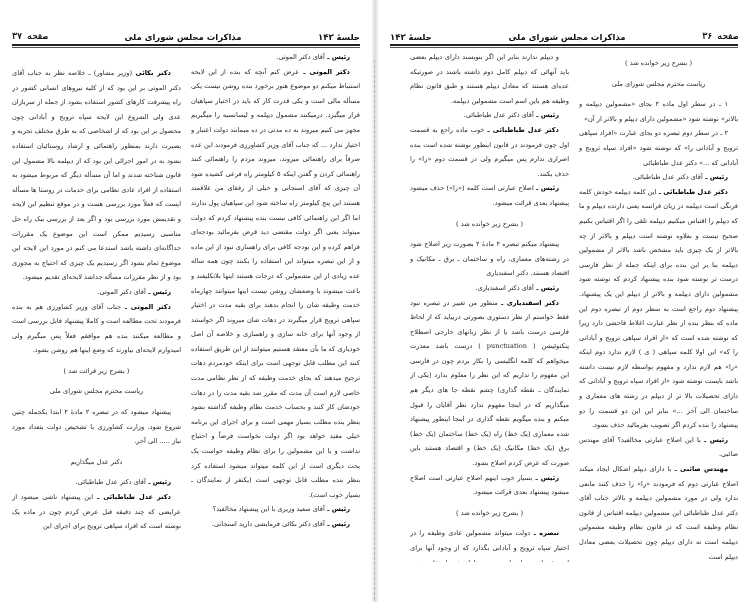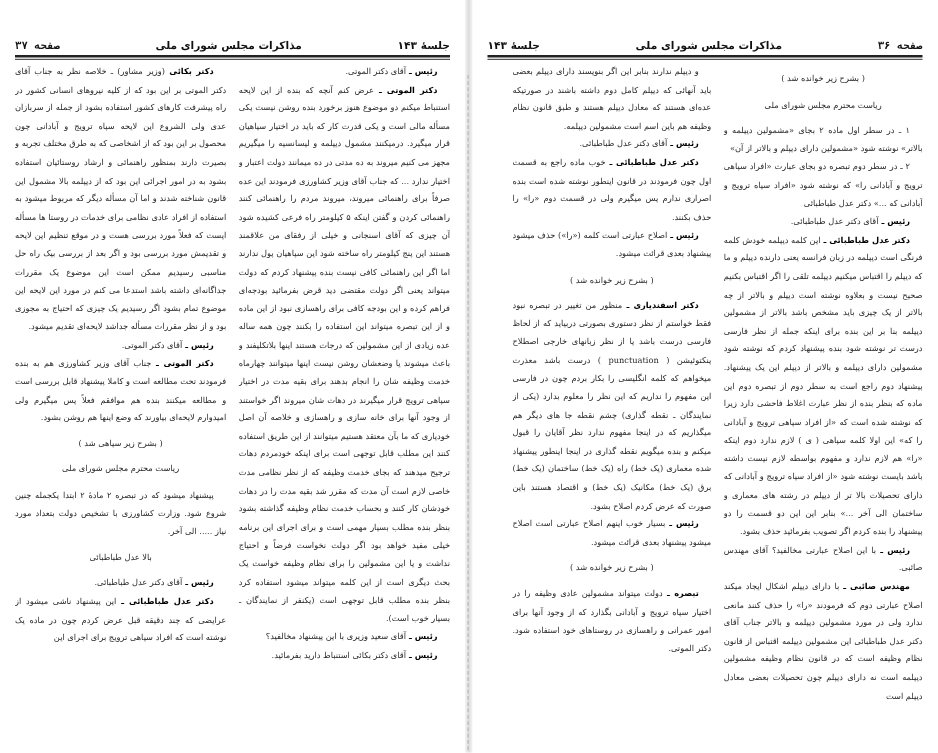--- a/index.html
+++ b/index.html
@@ -57,30 +57,30 @@
       <span>جلسهٔ ۱۴۳</span>
       <span>مذاکرات مجلس شورای ملی</span>
       <span class="pn">صفحه ۳۷</span>
     </div>
     <div class="header-rule"></div>
     <div class="cols">
       <div class="col" id="lp-right" style="overflow: hidden;">
           <p><span class="speaker">رئیس ـ </span><span>آقای دکتر الموتی.</span></p>
           <p><span class="speaker">دکتر الموتی ـ </span><span>عرض کنم آنچه که بنده از این لایحه استنباط میکنم دو موضوع هنوز برخورد بنده روشن نیست یکی مسأله مالی است و یکی قدرت کار که باید در اختیار سپاهیان قرار میگیرد. درمیکنند مشمول دیپلمه و لیسانسیه را میگیریم مجهز می کنیم میروند به ده مدتی در ده میمانند دولت اعتبار و اختیار ندارد ... که جناب آقای وزیر کشاورزی فرمودند این عده صرفاً برای راهنمائی میروند، میروند مردم را راهنمائی کنند راهنمائی کردن و گفتن اینکه ۵ کیلومتر راه فرعی کشیده شود آن چیزی که آقای اسنجانی و خیلی از رفقای من علاقمند هستند این پنج کیلومتر راه ساخته شود این سپاهیان پول ندارند اما اگر این راهنمائی کافی نیست بنده پیشنهاد کردم که دولت میتواند یعنی اگر دولت مقتضی دید قرض بفرمائید بودجه‌ای فراهم کرده و این بودجه کافی برای راهسازی نبود از این ماده و از این تبصره میتواند این استفاده را بکنند چون همه ساله عده زیادی از این مشمولین که درجات هستند اینها بلاتکلیفند و باعث میشوند یا وضعشان روشن نیست اینها میتوانند چهارماه خدمت وظیفه شان را انجام بدهند برای بقیه مدت در اختیار سپاهی ترویج قرار میگیرند در دهات شان میروند اگر خواستند از وجود آنها برای خانه سازی و راهسازی و خلاصه آن اصل خودیاری که ما بآن معتقد هستیم میتوانند از این طریق استفاده کنند این مطلب قابل توجهی است برای اینکه خودمردم دهات ترجیح میدهند که بجای خدمت وظیفه که از نظر نظامی مدت خاصی لازم است آن مدت که مقرر شد بقیه مدت را در دهات خودشان کار کنند و بحساب خدمت نظام وظیفه گذاشته بشود بنظر بنده مطلب بسیار مهمی است و برای اجرای این برنامه خیلی مفید خواهد بود اگر دولت نخواست فرضاً و احتیاج نداشت و یا این مشمولین را برای نظام وظیفه خواست یک بحث دیگری است از این کلمه میتواند میشود استفاده کرد بنظر بنده مطلب قابل توجهی است (یکنفر از نمایندگان ـ بسیار خوب است).</span></p>
           <p><span class="speaker">رئیس ـ </span><span>آقای سعید وزیری با این پیشنهاد مخالفید؟</span></p>
-          <p><span class="speaker">رئیس ـ </span><span>آقای دکتر بکائی استنباط دارید بفرمائید.</span></p>
+          <p><span class="speaker">رئیس ـ </span><span>آقای دکتر بکائی فرمایشی دارید اسنجانی.</span></p>
         </div>
-      <div class="col" id="lp-left" style="overflow: hidden;">
+      <div class="col" id="lp-left" style="overflow: hidden; margin-top: 16px;">
           <p><span class="speaker">دکتر بکائی </span><span>(وزیر مشاور) ـ خلاصه نظر به جناب آقای دکتر الموتی بر این بود که از کلیه نیروهای انسانی کشور در راه پیشرفت کارهای کشور استفاده بشود از جمله از سربازان عدی ولی الشروع این لایحه سپاه ترویج و آبادانی چون محصول بر این بود که از اشخاصی که به طرق مختلف تجربه و بصیرت دارند بمنظور راهنمائی و ارشاد روستائیان استفاده بشود به در امور اجرائی این بود که از دیپلمه بالا مشمول این قانون شناخته شدند و اما آن مسأله دیگر که مربوط میشود به استفاده از افراد عادی نظامی برای خدمات در روستا ها مسأله ایست که فعلاً مورد بررسی هست و در موقع تنظیم این لایحه و تقدیمش مورد بررسی بود و اگر بعد از بررسی بیک راه حل مناسبی رسیدیم ممکن است این موضوع یک مقررات جداگانه‌ای داشته باشد استدعا می کنم در مورد این لایحه این موضوع تمام بشود اگر رسیدیم یک چیزی که احتیاج به مجوزی بود و از نظر مقررات مسأله جداشد لایحه‌ای تقدیم میشود.</span></p>
           <p><span class="speaker">رئیس ـ </span><span>آقای دکتر الموتی.</span></p>
           <p><span class="speaker">دکتر الموتی ـ </span><span>جناب آقای وزیر کشاورزی هم به بنده فرمودند تحت مطالعه است و کاملا پیشنهاد قابل بررسی است و مطالعه میکنند بنده هم موافقم فعلاً پس میگیرم ولی امیدوارم لایحه‌ای بیاورند که وضع اینها هم روشن بشود.</span></p>
-          <p class="center">( بشرح زیر سپاهی شد )</p>
+          <p class="center">( بشرح زیر قرائت شد )</p>
           <p class="center">ریاست محترم مجلس شورای ملی</p>
           <p><span>پیشنهاد میشود که در تبصره ۲ مادهٔ ۲ ابتدا یکجمله چنین شروع شود. وزارت کشاورزی با تشخیص دولت بتعداد مورد نیاز ..... الی آخر.</span></p>
-          <p class="center">بالا عدل طباطبائی</p>
+          <p class="center">دکتر عدل میگذاریم</p>
           <p><span class="speaker">رئیس ـ </span><span>آقای دکتر عدل طباطبائی.</span></p>
           <p><span class="speaker">دکتر عدل طباطبائی ـ </span><span>این پیشنهاد ناشی میشود از عرایضی که چند دقیقه قبل عرض کردم چون در ماده یک نوشته است که افراد سپاهی ترویج برای اجرای این</span></p>
         </div>
     </div>
   </div>
 
   <div class="gutter"></div>
   <div class="gutter-dash"></div>
 
   <div class="page right">
@@ -100,20 +100,22 @@
           <p><span class="speaker">دکتر عدل طباطبائی ـ </span><span>این کلمه دیپلمه خودش کلمه فرنگی است دیپلمه در زبان فرانسه یعنی دارنده دیپلم و ما که دیپلم را اقتباس میکنیم دیپلمه تلقی را اگر اقتباس بکنیم صحیح نیست و بعلاوه نوشته است دیپلم و بالاتر از چه بالاتر از یک چیزی باید مشخص باشد بالاتر از مشمولین دیپلمه بنا بر این بنده برای اینکه جمله از نظر فارسی درست تر نوشته شود بنده پیشنهاد کردم که نوشته شود مشمولین دارای دیپلمه و بالاتر از دیپلم این یک پیشنهاد. پیشنهاد دوم راجع است به سطر دوم از تبصره دوم این ماده که بنظر بنده از نظر عبارت اغلاط فاحشی دارد زیرا که نوشته شده است که «از افراد سپاهی ترویج و آبادانی را که» این اولا کلمه سپاهی ( ی ) لازم ندارد دوم اینکه «را» هم لازم ندارد و مفهوم بواسطه لازم نیست داشته باشد بایست نوشته شود «از افراد سپاه ترویج و آبادانی که دارای تحصیلات بالا تر از دیپلم در رشته های معماری و ساختمان الی آخر ...» بنابر این این دو قسمت را دو پیشنهاد را بنده کردم اگر تصویب بفرمائید حذف بشود.</span></p>
           <p><span class="speaker">رئیس ـ </span><span>با این اصلاح عبارتی مخالفید؟ آقای مهندس صائبی.</span></p>
           <p><span class="speaker">مهندس صائبی ـ </span><span>با دارای دیپلم اشکال ایجاد میکند اصلاح عبارتی دوم که فرمودند «را» را حذف کنند مانعی ندارد ولی در مورد مشمولین دیپلمه و بالاتر جناب آقای دکتر عدل طباطبائی این مشمولین دیپلمه اقتباس از قانون نظام وظیفه است که در قانون نظام وظیفه مشمولین دیپلمه است نه دارای دیپلم چون تحصیلات بعضی معادل دیپلم است</span></p>
         </div>
       <div class="col" id="rp-left" style="overflow: hidden; margin-left: 20px;">
           <p><span>و دیپلم ندارند بنابر این اگر بنویسند دارای دیپلم بعضی باید آنهائی که دیپلم کامل دوم داشته باشند در صورتیکه عده‌ای هستند که معادل دیپلم هستند و طبق قانون نظام وظیفه هم باین اسم است مشمولین دیپلمه.</span></p>
           <p><span class="speaker">رئیس ـ </span><span>آقای دکتر عدل طباطبائی.</span></p>
           <p><span class="speaker">دکتر عدل طباطبائی ـ </span><span>خوب ماده راجع به قسمت اول چون فرمودند در قانون اینطور نوشته شده است بنده اصراری ندارم پس میگیرم ولی در قسمت دوم «را» را حذف بکنند.</span></p>
           <p><span class="speaker">رئیس ـ </span><span>اصلاح عبارتی است کلمه («را») حذف میشود پیشنهاد بعدی قرائت میشود.</span></p>
           <p class="center">( بشرح زیر خوانده شد )</p>
+          <p><span>پیشنهاد میکنم تبصره ۲ مادهٔ ۲ بصورت زیر اصلاح شود در رشته‌های معماری، راه و ساختمان ـ برق ـ مکانیک و اقتصاد هستند. دکتر اسفندیاری</span></p>
+          <p><span class="speaker">رئیس ـ </span><span>آقای دکتر اسفندیاری.</span></p>
           <p><span class="speaker">دکتر اسفندیاری ـ </span><span>منظور من تغییر در تبصره نبود فقط خواستم از نظر دستوری بصورتی دربیاید که از لحاظ فارسی درست باشد یا از نظر زبانهای خارجی اصطلاح پنکتوئیشن ( punctuation ) درست باشد معذرت میخواهم که کلمه انگلیسی را بکار بردم چون در فارسی این مفهوم را نداریم که این نظر را معلوم بدارد (یکی از نمایندگان ـ نقطه گذاری) چشم نقطه جا های دیگر هم میگذاریم که در اینجا مفهوم ندارد نظر آقایان را قبول میکنم و بنده میگویم نقطه گذاری در اینجا اینطور پیشنهاد شده معماری (یک خط) راه (یک خط) ساختمان (یک خط) برق (یک خط) مکانیک (یک خط) و اقتصاد هستند باین صورت که عرض کردم اصلاح بشود.</span></p>
           <p><span class="speaker">رئیس ـ </span><span>بسیار خوب اینهم اصلاح عبارتی است اصلاح میشود پیشنهاد بعدی قرائت میشود.</span></p>
           <p class="center">( بشرح زیر خوانده شد )</p>
           <p><span class="speaker">تبصره ـ </span><span>دولت میتواند مشمولین عادی وظیفه را در اختیار سپاه ترویج و آبادانی بگذارد که از وجود آنها برای امور عمرانی و راهسازی در روستاهای خود استفاده شود. دکتر الموتی.</span></p>
         </div>
     </div>
   </div>
 
 </div>
 

